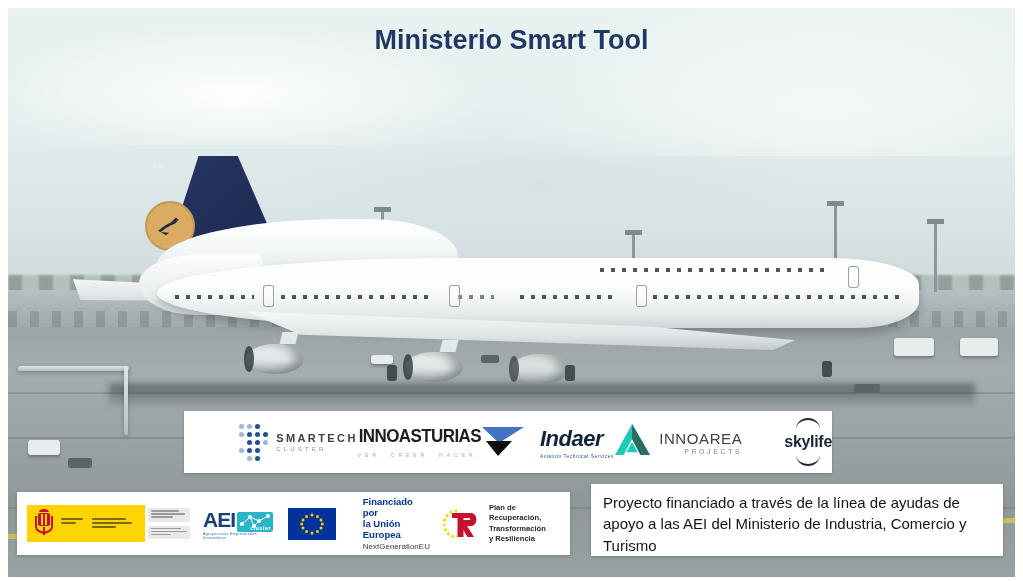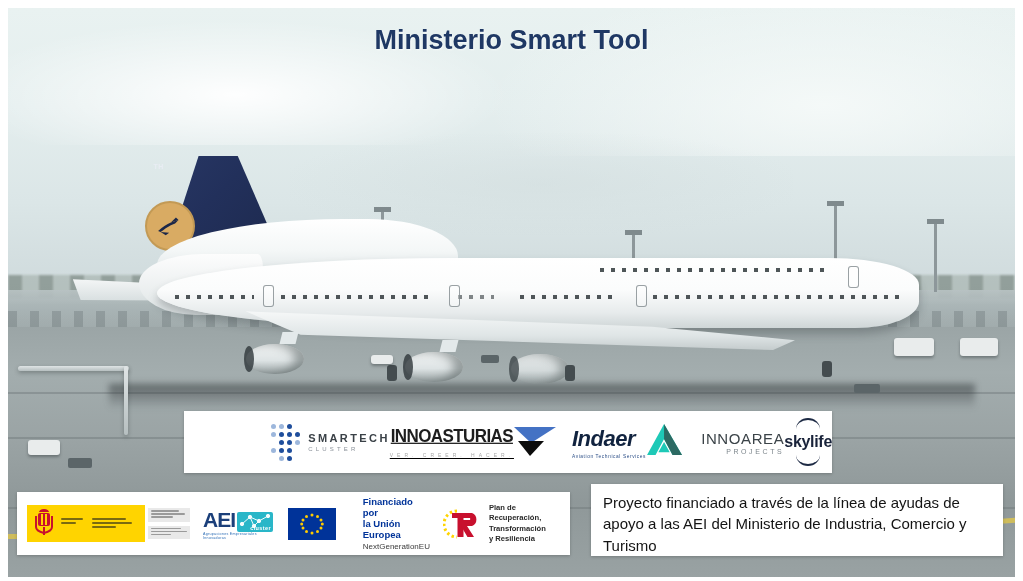--- a/index.html
+++ b/index.html
@@ -188,40 +188,40 @@
   .smartech{gap:8px;}
   .dotgrid{display:grid;grid-template-columns:repeat(4,5px);grid-auto-rows:5px;gap:3px;}
   .dotgrid i{display:block;width:5px;height:5px;border-radius:50%;background:#1f4e9c;}
   .dotgrid i.pale{background:#9db7dc;}
   .dotgrid i.off{background:transparent;}
   .smartech-txt{line-height:1;text-align:left;}
   .smartech-txt .n{font:700 11px "Liberation Sans",sans-serif;color:#3a4147;letter-spacing:2.4px;}
   .smartech-txt .s{font:400 6px "Liberation Sans",sans-serif;color:#8a9199;letter-spacing:3.2px;margin-top:2px;}
 
   
-  .innoast{flex-direction:column;align-items:center;text-decoration:underline;}
+  .innoast{flex-direction:column;align-items:center;}
   .innoast .n{font:700 17px "Liberation Sans",sans-serif;color:#1d1d1d;letter-spacing:-.6px;
                transform:scaleY(1.12);}
   .innoast .s{font:400 5px "Liberation Sans",sans-serif;color:#a7a7a7;letter-spacing:4px;margin-top:6px;}
 
   
   .indaer{gap:16px;}
   .indaer-mark{position:relative;width:42px;height:34px;}
   .indaer-txt{line-height:1;}
   .indaer-txt .n{font:italic 700 22px "Liberation Sans",sans-serif;color:#11233f;letter-spacing:-.5px;}
   .indaer-txt .s{font:400 4.8px "Liberation Sans",sans-serif;color:#2a4d86;letter-spacing:.6px;margin-top:2px;}
 
   
-  .innoarea{gap:17px;}
+  .innoarea{gap:7px;}
   .innoarea-txt{line-height:1;text-align:left;}
   .innoarea-txt .n{font:400 15px "Liberation Sans",sans-serif;color:#3b4348;letter-spacing:.6px;}
   .innoarea-txt .s{font:400 7px "Liberation Sans",sans-serif;color:#7d868c;letter-spacing:2.6px;text-align:right;margin-top:1px;}
 
   
-  .skylife{flex-direction:column;align-items:center;gap:4px;}
+  .skylife{flex-direction:column;align-items:center;gap:4px;margin-left:42px;}
   .sky-arc{width:24px;height:9px;border-top:2px solid #1d2a44;border-radius:50%/100% 100% 0 0;}
   .sky-arc.down{border-top:none;border-bottom:2px solid #1d2a44;border-radius:50%/0 0 100% 100%;}
   .skylife .n{font:700 16px "Liberation Sans",sans-serif;color:#19233a;letter-spacing:-.3px;}
 
   
   .fundbar{
     position:absolute;left:17px;top:492px;width:553px;height:63px;
     background:#ffffff;display:flex;align-items:center;
     padding:0 10px;box-sizing:border-box;gap:13px;
     box-shadow:0 1px 3px rgba(0,0,0,.22);

